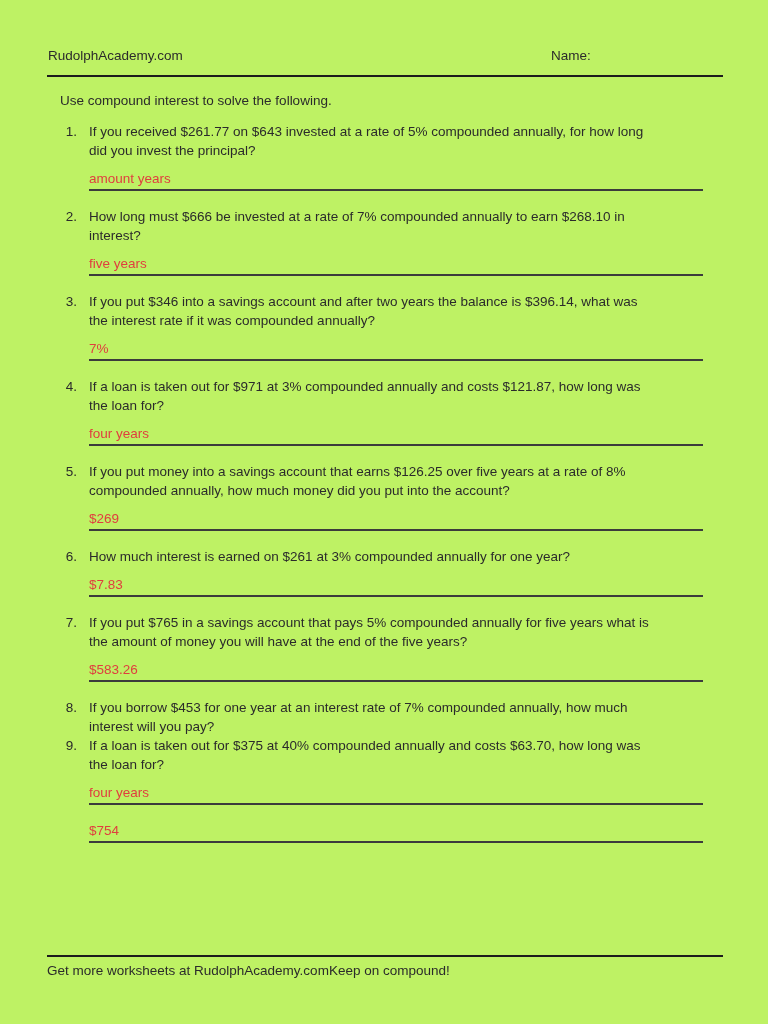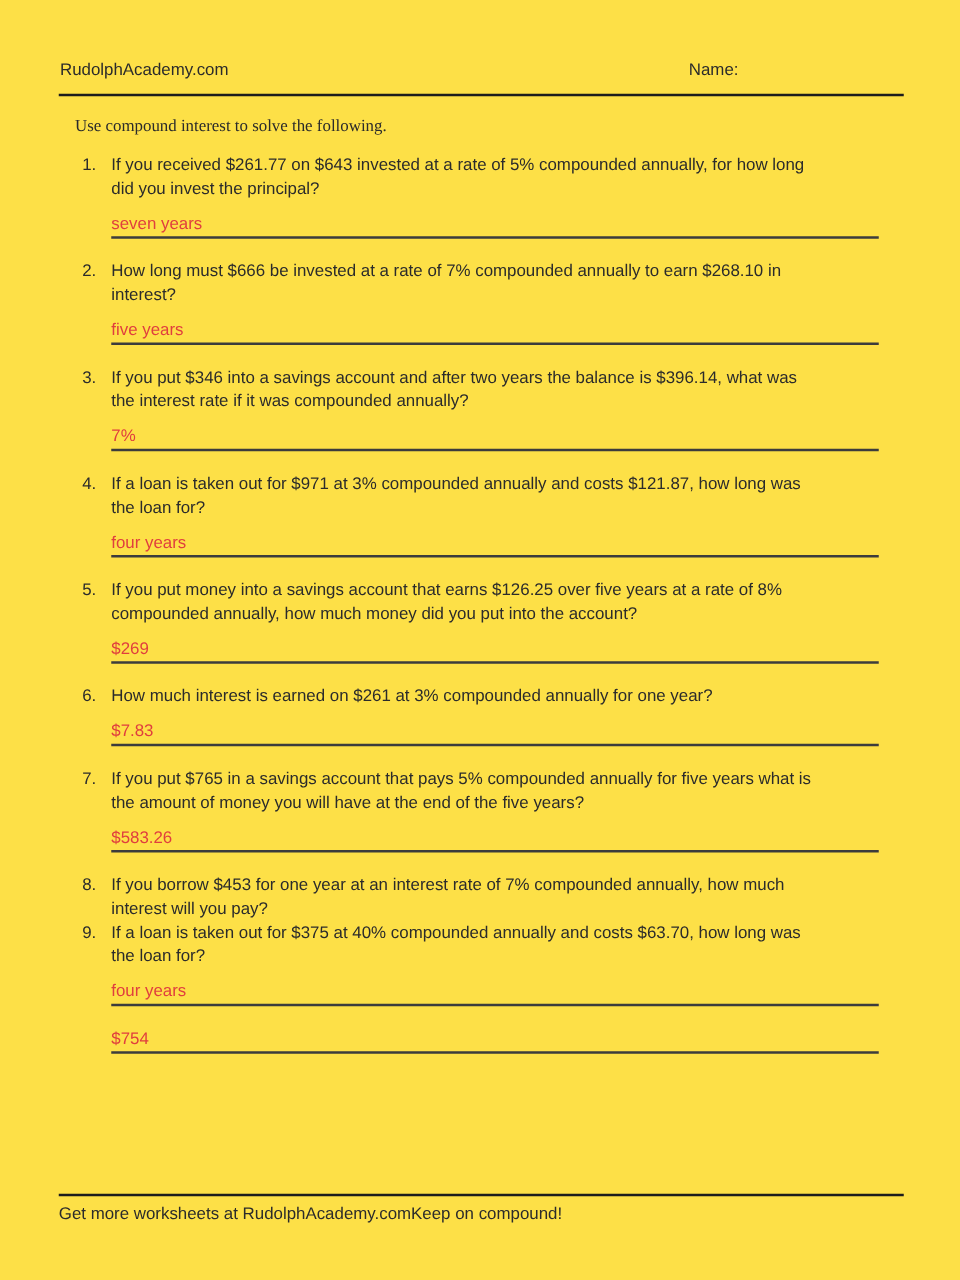--- a/index.html
+++ b/index.html
@@ -2,21 +2,21 @@
 <html style="--answer-red: #e03e3e;"><head>
 <meta charset="utf-8">
 <style>
   * { margin: 0; padding: 0; box-sizing: border-box; }
   html, body { background: #ffffff; }
   .page {
     position: relative;
     width: 768px;
     height: 1024px;
     margin: 0 auto;
-    background: #fde047;
+    background: #bef264;
     font-family: "Liberation Sans", "DejaVu Sans", sans-serif;
     font-size: 13.5px;
     line-height: 19px;
     color: #2b2b2b;
     overflow: hidden;
   }
   .header {
     position: absolute;
     top: 46px;
     left: 48px;
@@ -32,21 +32,21 @@
     right: 45px;
     height: 2px;
     background: #1c1c1c;
   }
   .content {
     position: absolute;
     top: 91px;
     left: 48px;
     right: 41px;
   }
-  .intro { margin: 0 0 12px 12px; font-family: Liberation Serif, serif; }
+  .intro { margin: 0 0 12px 12px; }
   .question { display: flex; }
   .qnum {
     width: 29px;
     flex-shrink: 0;
     text-align: right;
     margin-right: 12px;
   }
   .qtext {
     white-space: pre-line;
     width: 625px;
@@ -84,21 +84,21 @@
   <div class="content">
     <p class="intro">Use compound interest to solve the following.</p>
     <div>
   <div>
     <div class="question">
       <span class="qnum">1.</span>
       <span class="qtext">If you received $261.77 on $643 invested at a rate of 5% compounded annually, for how long
 did you invest the principal?</span>
     </div>
     <div class="answer-wrap">
-      <span class="answer">seven years</span>
+      <span class="answer">amount years</span>
     </div>
   </div>
 
   <div>
     <div class="question">
       <span class="qnum">2.</span>
       <span class="qtext">How long must $666 be invested at a rate of 7% compounded annually to earn $268.10 in
 interest?</span>
     </div>
     <div class="answer-wrap">

